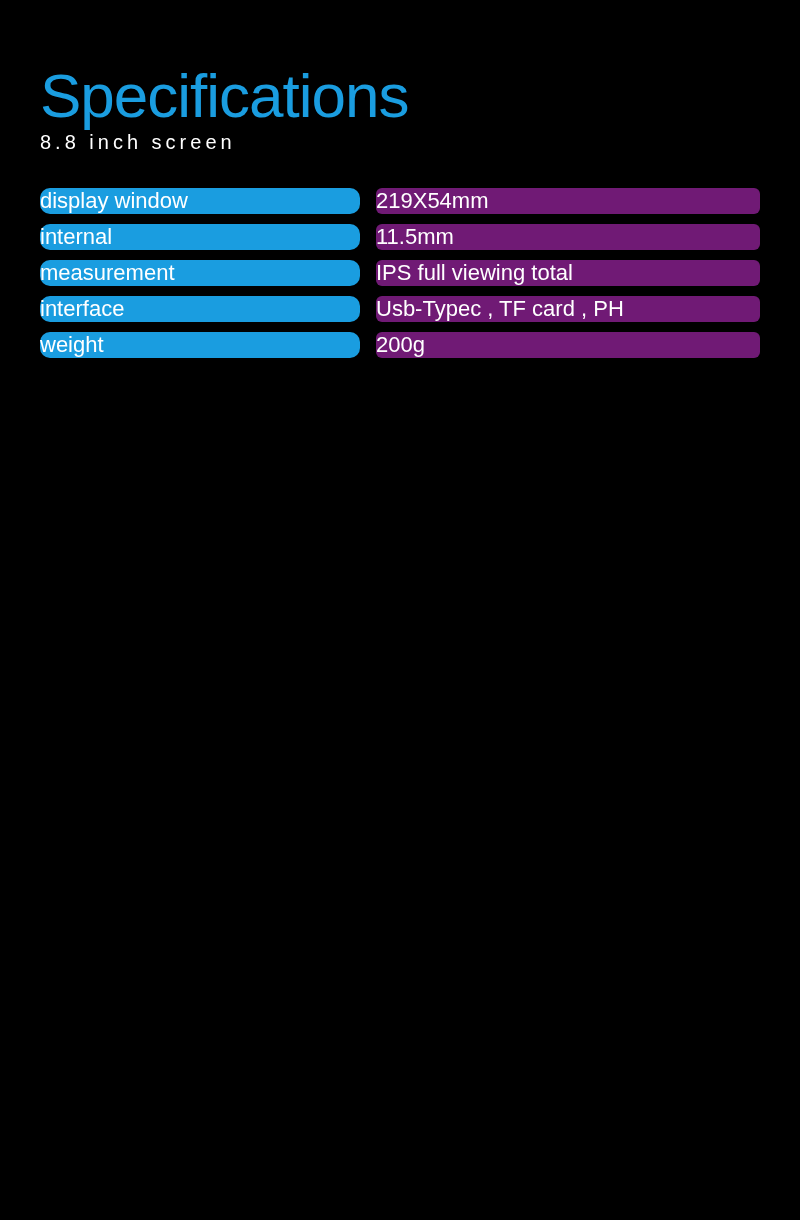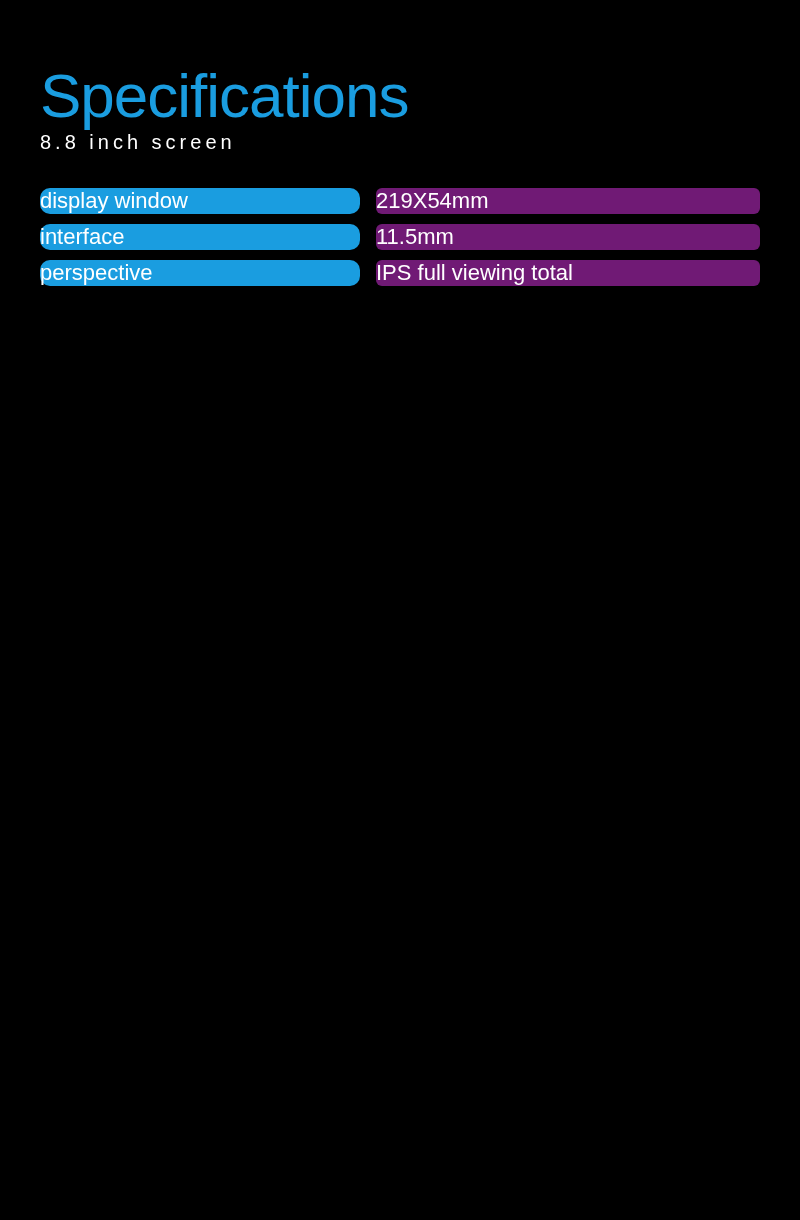--- a/index.html
+++ b/index.html
@@ -75,23 +75,33 @@
 <p class="page-subtitle">8.8 inch screen</p>
 
 <table class="specs-table">
   <tbody id="specs-body">
   <tr class="spec-row">
         <td class="spec-label">display window</td>
         <td class="spec-spacer"></td>
         <td class="spec-value">219X54mm</td>
       </tr>
       <tr class="spec-row">
-        <td class="spec-label">interface</td>
+        <td class="spec-label">internal</td>
         <td class="spec-spacer"></td>
         <td class="spec-value">11.5mm</td>
       </tr>
       <tr class="spec-row">
-        <td class="spec-label">perspective</td>
+        <td class="spec-label">measurement</td>
         <td class="spec-spacer"></td>
         <td class="spec-value">IPS full viewing total</td>
+      </tr>
+      <tr class="spec-row">
+        <td class="spec-label">interface</td>
+        <td class="spec-spacer"></td>
+        <td class="spec-value">Usb-Typec , TF card , PH</td>
+      </tr>
+      <tr class="spec-row">
+        <td class="spec-label">weight</td>
+        <td class="spec-spacer"></td>
+        <td class="spec-value">200g</td>
       </tr>
     </tbody>
 </table>
 
 </body></html>

